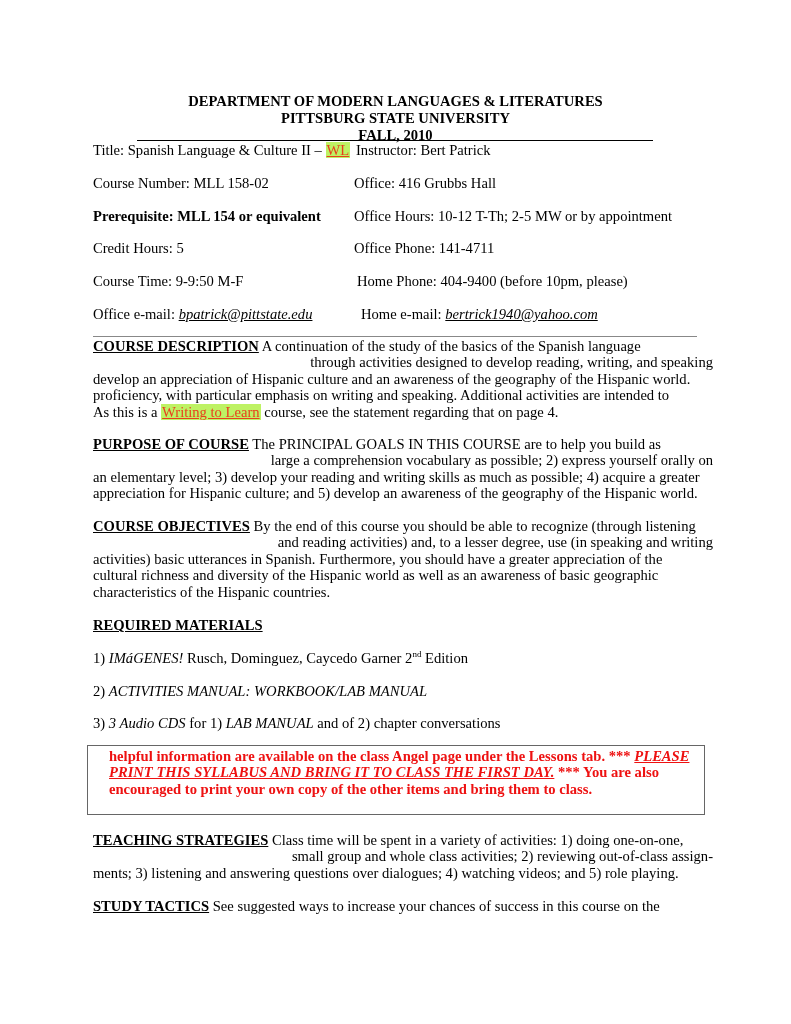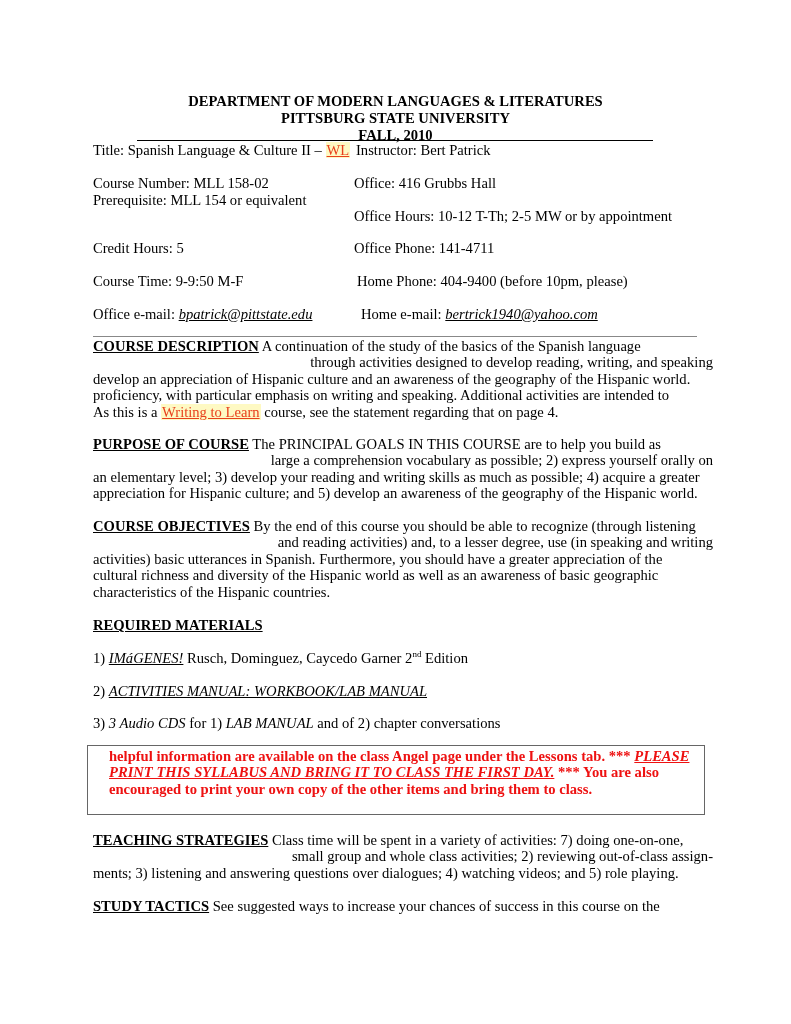--- a/index.html
+++ b/index.html
@@ -4,27 +4,27 @@
 <style>
   html, body { margin: 0; padding: 0; background: #ffffff; }
   body {
     width: 791px; height: 1024px; position: relative; overflow: hidden;
     font-family: "Liberation Serif", serif; color: #000; font-size: 14.6px;
   }
   .abs { position: absolute; white-space: nowrap; line-height: 17px; }
   .hdr { left: 0; width: 791px; text-align: center; font-weight: bold; font-size: 14.6px; }
   .rule1 { position: absolute; left: 137px; width: 516px; top: 140px; height: 0; border-top: 1.5px solid #000; }
   .rule2 { position: absolute; left: 93px; width: 604px; top: 336px; height: 0; border-top: 1.5px solid #888; }
-  .wl { background: #fef9c3; color: #e8401c; text-decoration: underline; padding: 0 1px; font-family: "Liberation Serif", serif; }
+  .wl { background: #bef264; color: #e8401c; text-decoration: underline; padding: 0 1px; font-family: "Liberation Serif", serif; }
   a.email { color: #000; font-style: italic; text-decoration: underline; }
   .sec { font-weight: bold; text-decoration: underline; }
   .para { position: absolute; left: 93px; width: 620px; line-height: 16.4px; white-space: normal; }
   .para .first { display: block; }
   .para .indent { display: block; padding-left: 165px; text-align: right; }
-  .ital-u { font-style: italic; text-decoration: underline; }
+  .ital-u { font-style: italic; }
   .ital { font-style: italic; }
   sup { font-size: 9px; line-height: 0; vertical-align: 6px; }
   .box {
     position: absolute; left: 87px; top: 745px; width: 612px; height: 66px;
     border: 1.5px solid #666; padding: 2px 0 0 4px; box-sizing: content-box;
   }
   .box-inner { font-size: 14.6px; line-height: 16.4px; }
   .box .red { color: #ee1111; font-weight: bold; }
   .box .red-iu { color: #ee1111; font-weight: bold; font-style: italic; text-decoration: underline; }
   .box .line { display: block; white-space: nowrap; }
@@ -39,21 +39,21 @@
 <div class="rule1"></div>
 
 <div class="abs" style="left:93px; top:142px;">
   <span>Title: Spanish Language &amp; Culture II – </span><span class="wl">WL</span>
 </div>
 <div class="abs" style="left:356px; top:142px;">Instructor: Bert Patrick</div>
 
 <div class="abs" style="left:93px; top:175px;">Course Number: MLL 158-02</div>
 <div class="abs" style="left:354px; top:175px;">Office: 416 Grubbs Hall</div>
 
-<div class="abs" style="left:93px; top:192px;">Prerequisite: MLL 154 or equivalent</div>
+<div class="abs" style="left:93px; top:208px;font-weight:bold;">Prerequisite: MLL 154 or equivalent</div>
 <div class="abs" style="left:354px; top:208px;">Office Hours: 10-12  T-Th; 2-5 MW or by appointment</div>
 
 <div class="abs" style="left:93px; top:240px;">Credit Hours: 5</div>
 <div class="abs" style="left:354px; top:240px;">Office Phone: 141-4711</div>
 
 <div class="abs" style="left:93px; top:273px;">Course Time: 9-9:50 M-F</div>
 <div class="abs" style="left:357px; top:273px;">Home Phone: 404-9400 (before 10pm, please)</div>
 
 <div class="abs" style="left:93px; top:306px;">
   <span>Office e-mail: </span><a class="email">bpatrick@pittstate.edu</a>
@@ -105,20 +105,20 @@
 
 <div class="box">
   <div class="box-inner">
     <span class="line hang"><span class="red">helpful information are available on the class Angel page under the Lessons tab. *** </span><span class="red-iu">PLEASE</span></span>
     <span class="line hang"><span class="red-iu">PRINT THIS SYLLABUS AND BRING IT TO CLASS THE FIRST DAY.</span><span class="red"> *** You are also</span></span>
     <span class="line hang"><span class="red">encouraged to print your own copy of the other items and bring them to class.</span></span>
   </div>
 </div>
 
 <div class="para" style="top:832px;">
-  <span class="first"><span class="sec">TEACHING STRATEGIES</span><span>  Class time will be spent in a variety of activities:  7) doing one-on-one,</span></span>
+  <span class="first"><span class="sec">TEACHING STRATEGIES</span><span>  Class time will be spent in a variety of activities:  1) doing one-on-one,</span></span>
   <span class="indent" style="padding-left:183px;">small group and whole class activities; 2) reviewing out-of-class assign-</span>
   <span class="first">ments;  3) listening and answering questions over dialogues; 4) watching videos; and 5) role playing.</span>
 </div>
 
 <div class="para" style="top:898px;">
   <span class="first"><span class="sec">STUDY TACTICS</span><span>  See suggested ways to increase your chances of success in this course on the</span></span>
 </div>
 
 </body></html>

